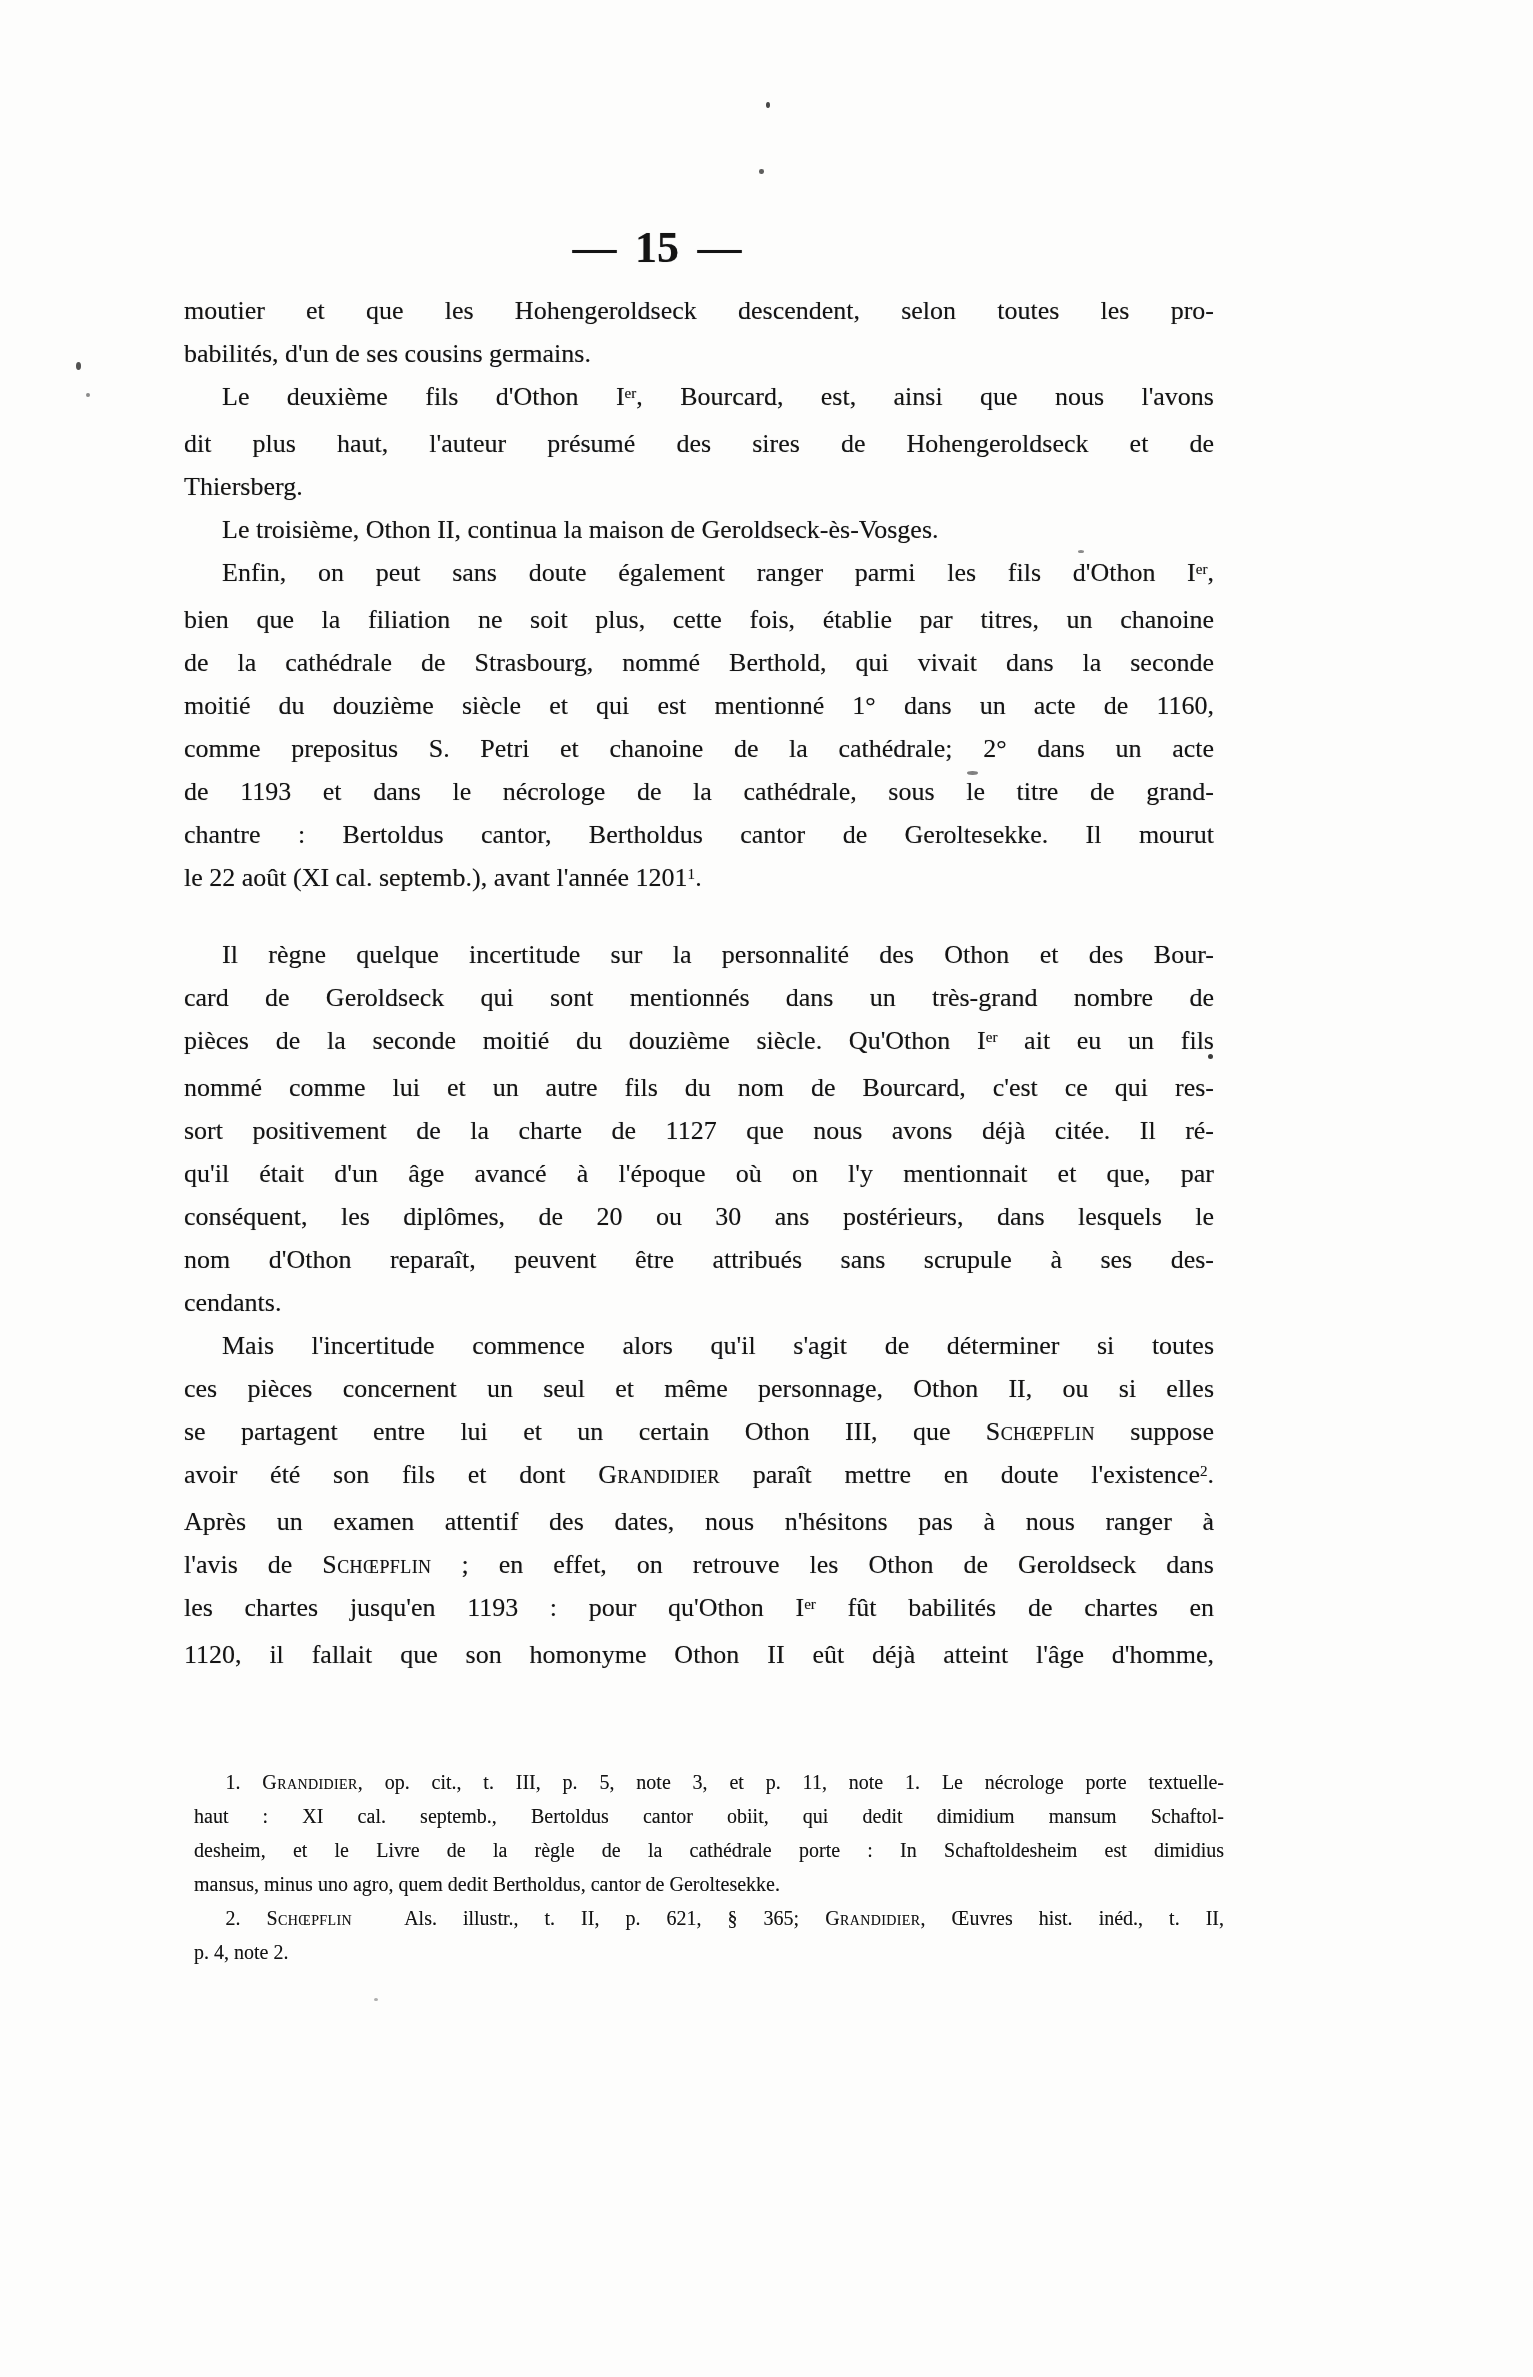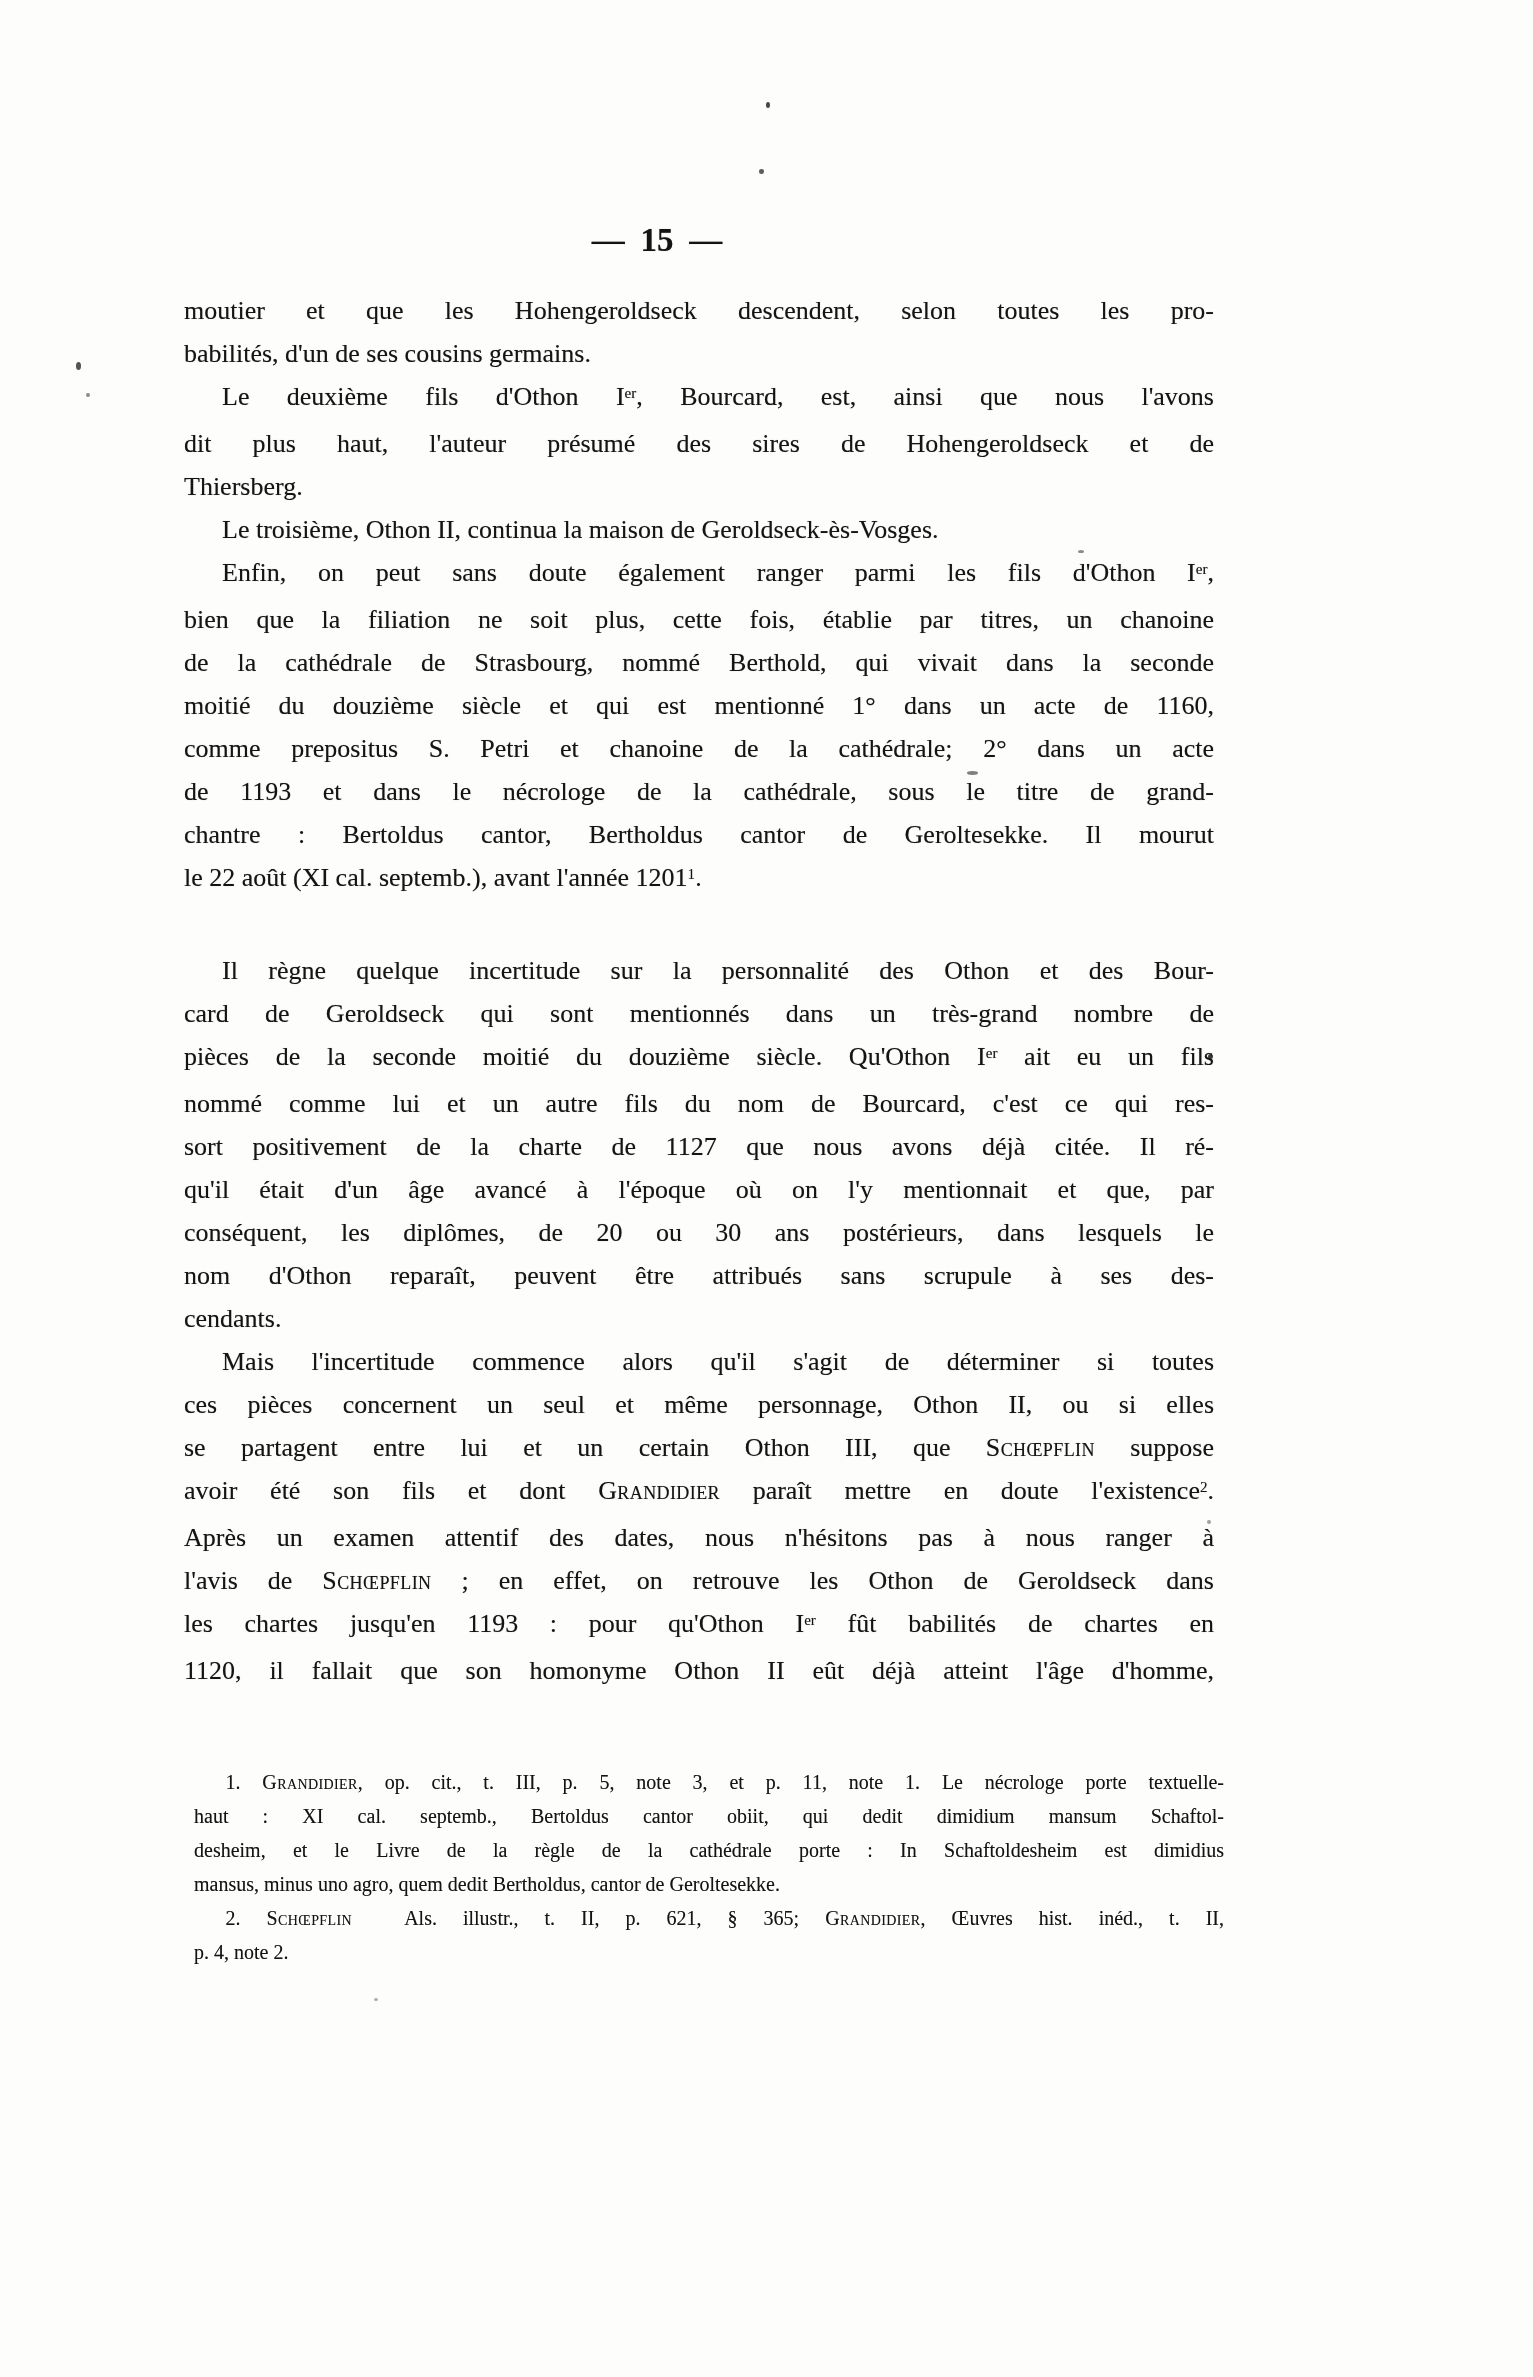--- a/index.html
+++ b/index.html
@@ -10,21 +10,21 @@
     background: #fdfdfc;
     color: #141414;
     font-family: "Liberation Serif", "DejaVu Serif", serif;
     overflow: hidden;
   }
   .pageno {
     position: absolute;
     top: 222px;
     left: 657px;
     transform: translateX(-50%);
-    font-size: 33px;
+    font-size: 44px;
     font-weight: bold;
     word-spacing: 7.5px;
     white-space: nowrap;
     text-shadow: 0 0 0.8px rgba(20,20,20,.45);
   }
   .main-text {
     position: absolute;
     left: 184px;
     top: 289px;
     width: 1030px;
@@ -42,21 +42,21 @@
     text-shadow: 0 0 0.6px rgba(20,20,20,.4);
   }
   .line {
     text-align: justify;
     text-align-last: justify;
     white-space: normal;
   }
   .line.end { text-align-last: left; }
   .line.indent { text-indent: 38px; }
   .footnotes .line.indent { text-indent: 31.5px; }
-  .line.gap { margin-top: 46px; }
+  .line.gap { margin-top: 30px; }
   .i { }
   .sc { font-variant: small-caps; letter-spacing: 0.4px; }
   .sup {
     font-size: 58%;
     position: relative;
     top: -0.45em;
     letter-spacing: 0;
   }
   .speck {
     position: absolute;

